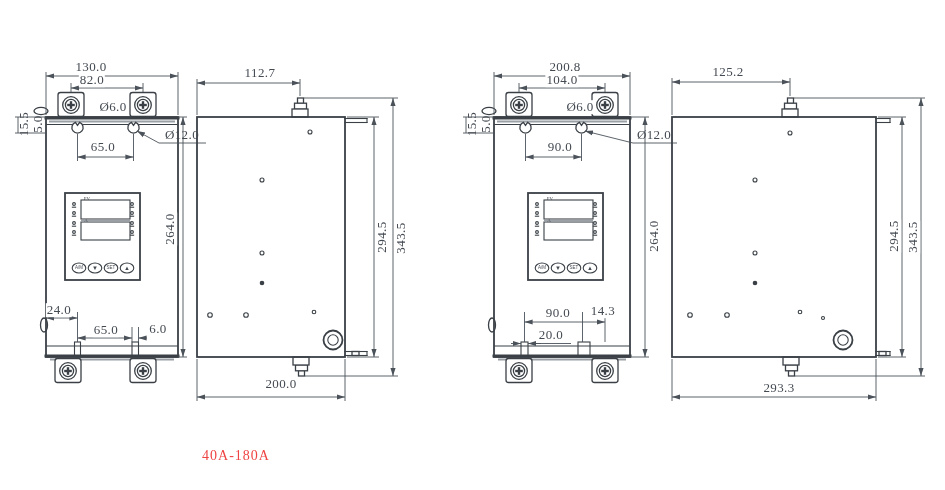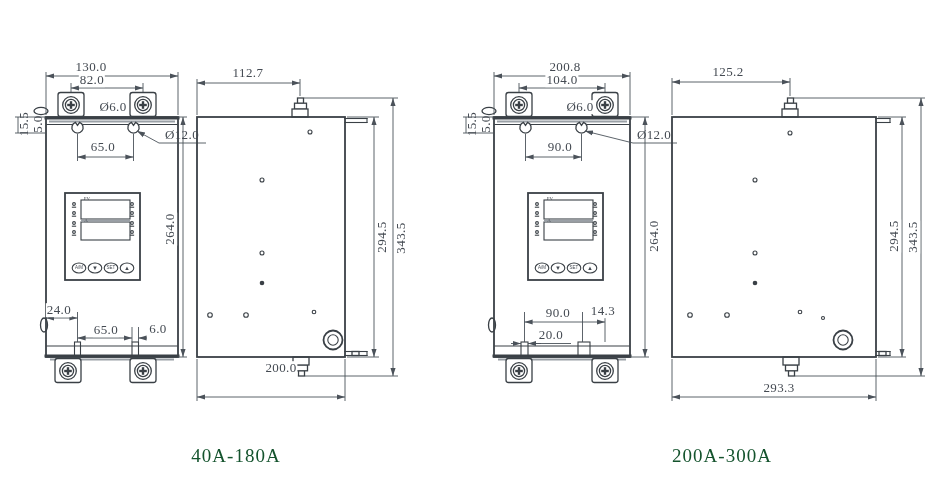--- a/index.html
+++ b/index.html
@@ -14,21 +14,21 @@
   .wf{fill:#fff;stroke:#3a4046;stroke-width:1.3;}
   .fd{fill:#3a4046;stroke:none;}
   .lbl{position:absolute;font-size:13px;color:#444a52;white-space:nowrap;
        background:#fff;padding:0 1px;letter-spacing:0.4px;line-height:1.05;}
   .c{transform:translate(-50%,-50%);}
   .cv{transform:translate(-50%,-50%) rotate(-90deg);}
   .t{background:transparent;padding:0;}
   .s5{font-size:5px;letter-spacing:0;}
   .s4{font-size:4.5px;letter-spacing:0;font-family:"Liberation Sans",sans-serif;}
   .s6{font-size:6px;letter-spacing:0;}
-  .caption{font-size:19px;letter-spacing:1px;color:#14532d;}
+  .caption{font-size:14px;letter-spacing:1px;color:#ef4444;}
 </style>
 </head>
 <body>
 
 <div id="canvas">
 
 <svg id="draw" width="945" height="490" viewBox="0 0 945 490">
   <defs>
     <marker id="ma" viewBox="0 0 10 10" refX="10" refY="5" markerWidth="9" markerHeight="9" orient="auto-start-reverse">
       <path d="M0,1.8 L10,5 L0,8.2 Z" fill="#4b525a"></path>
@@ -243,42 +243,41 @@
 <div class="lbl c" style="left:92px;top:80px">82.0</div>
 <div class="lbl c" style="left:113px;top:107px">Ø6.0</div>
 <div class="lbl c t" style="left:182px;top:135px">Ø12.0</div>
 <div class="lbl c" style="left:103px;top:147px">65.0</div>
 <div class="lbl cv t" style="left:24px;top:124px">15.5</div>
 <div class="lbl cv t" style="left:38px;top:124px">5.0</div>
 <div class="lbl cv" style="left:170px;top:229px">264.0</div>
 <div class="lbl c" style="left:59px;top:310px">24.0</div>
 <div class="lbl c" style="left:106px;top:330px">65.0</div>
 <div class="lbl c" style="left:158px;top:329px">6.0</div>
-<div class="lbl c" style="left:248px;top:73px">112.7</div>
+<div class="lbl c" style="left:260px;top:73px">112.7</div>
 <div class="lbl cv" style="left:382px;top:237px">294.5</div>
 <div class="lbl cv" style="left:401px;top:238px">343.5</div>
-<div class="lbl c" style="left:281px;top:368px">200.0</div>
+<div class="lbl c" style="left:281px;top:384px">200.0</div>
 <div class="lbl c caption" style="left:236px;top:456px">40A-180A</div>
 
 <div class="lbl c" style="left:565px;top:67px">200.8</div>
 <div class="lbl c" style="left:562px;top:80px">104.0</div>
 <div class="lbl c" style="left:580px;top:107px">Ø6.0</div>
 <div class="lbl c t" style="left:654px;top:135px">Ø12.0</div>
 <div class="lbl c" style="left:560px;top:147px">90.0</div>
 <div class="lbl cv t" style="left:472px;top:124px">15.5</div>
 <div class="lbl cv t" style="left:486px;top:124px">5.0</div>
 <div class="lbl cv" style="left:654px;top:236px">264.0</div>
 <div class="lbl c" style="left:558px;top:313px">90.0</div>
 <div class="lbl c" style="left:603px;top:311px">14.3</div>
 <div class="lbl c" style="left:551px;top:335px">20.0</div>
 <div class="lbl c" style="left:728px;top:72px">125.2</div>
 <div class="lbl cv" style="left:894px;top:236px">294.5</div>
 <div class="lbl cv" style="left:913px;top:237px">343.5</div>
 <div class="lbl c" style="left:779px;top:388px">293.3</div>
-<div class="lbl c caption" style="left:722px;top:456px">200A-300A</div>
 
 <div class="lbl c t s5" style="left:87px;top:199px">PV</div>
 <div class="lbl c t s5" style="left:86px;top:221px">A</div>
 <div class="lbl c t s4" style="left:79px;top:268px">A/M</div>
 <div class="lbl c t s6" style="left:95px;top:268px">▼</div>
 <div class="lbl c t s4" style="left:111px;top:268px">SET</div>
 <div class="lbl c t s6" style="left:127px;top:268px">▲</div>
 
 <div class="lbl c t s5" style="left:550px;top:199px">PV</div>
 <div class="lbl c t s5" style="left:549px;top:221px">A</div>

